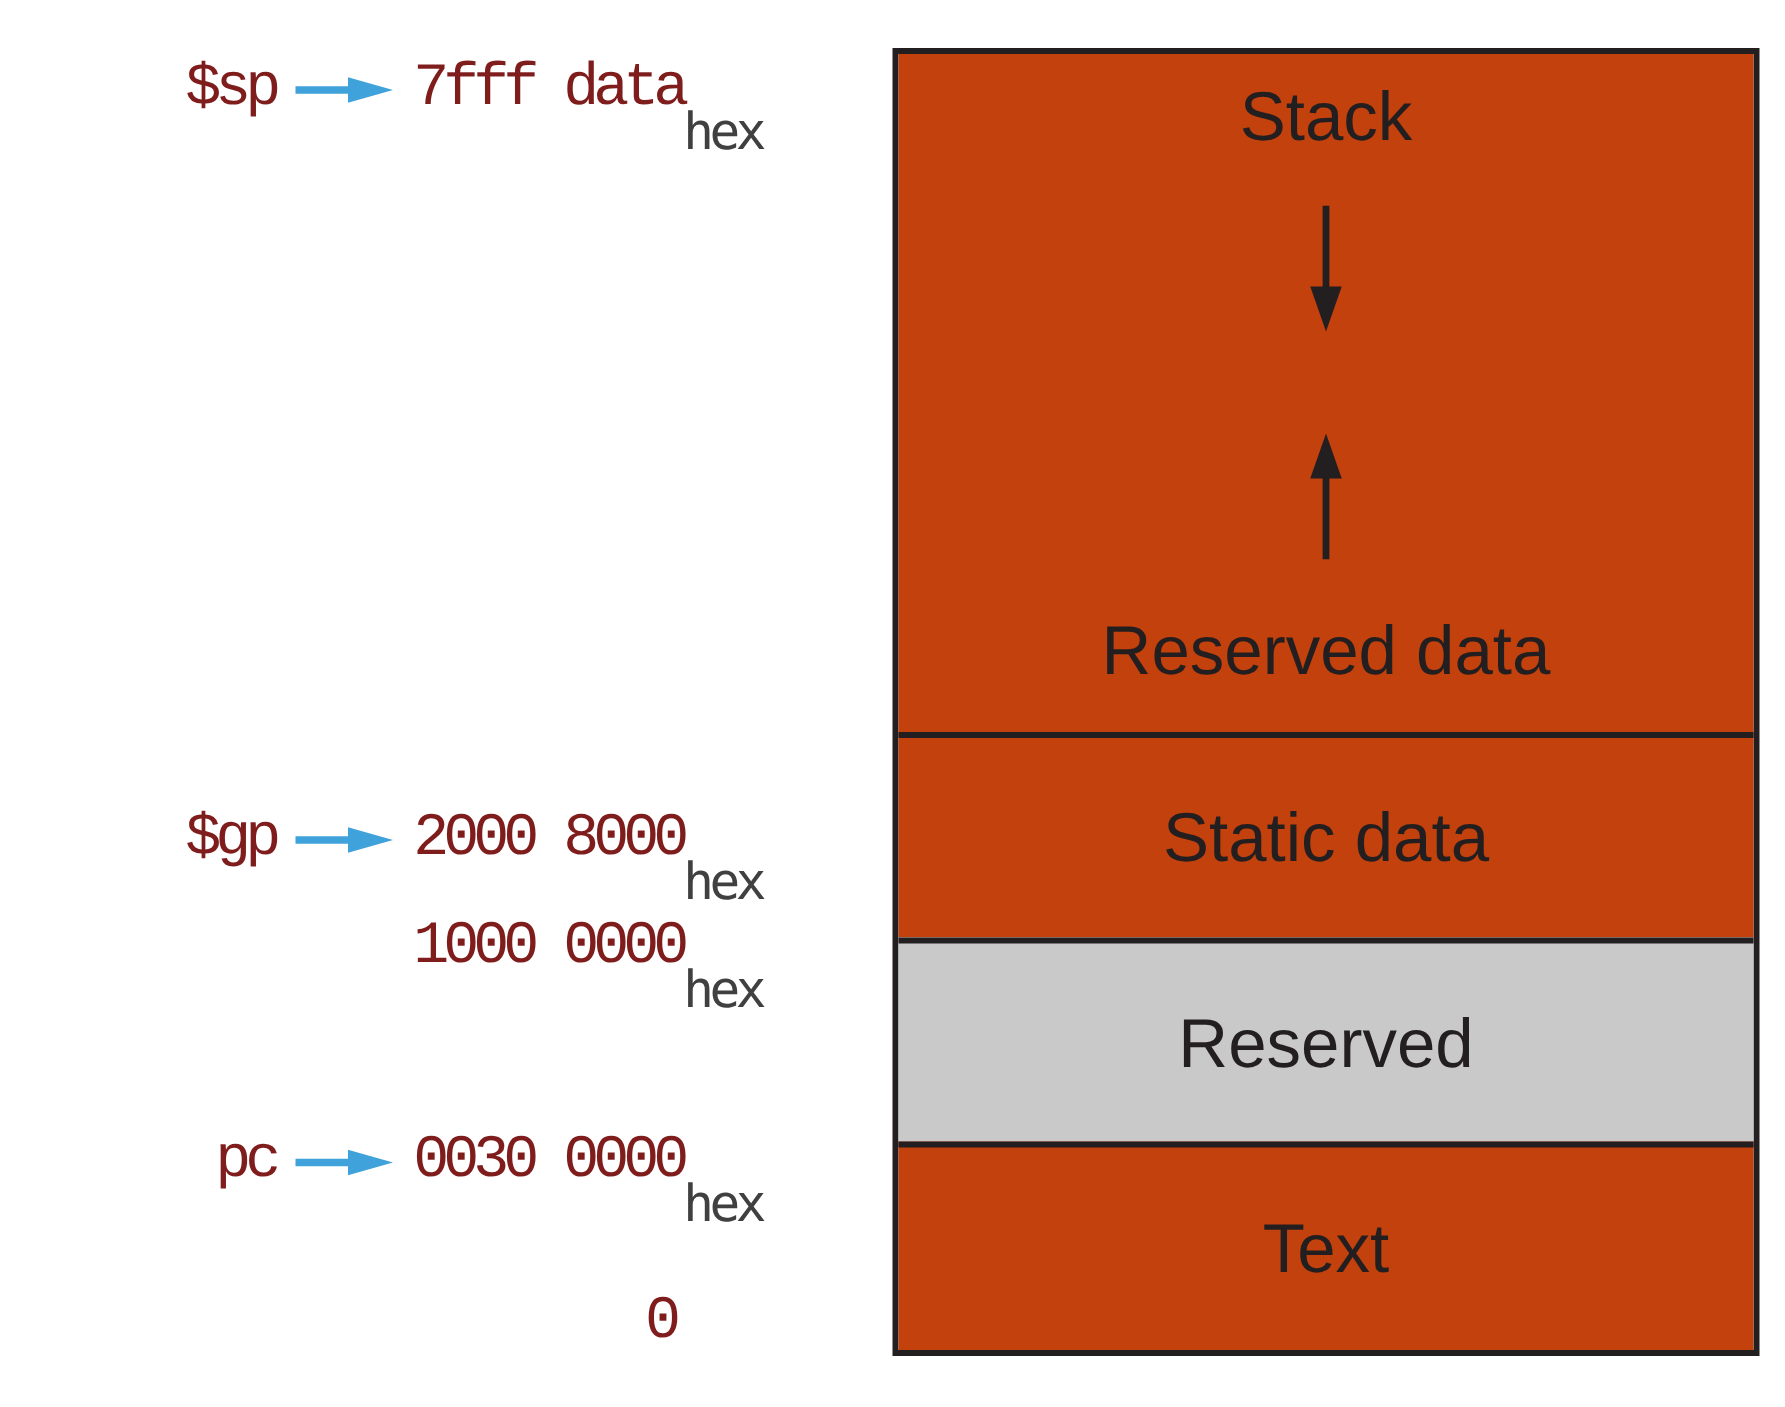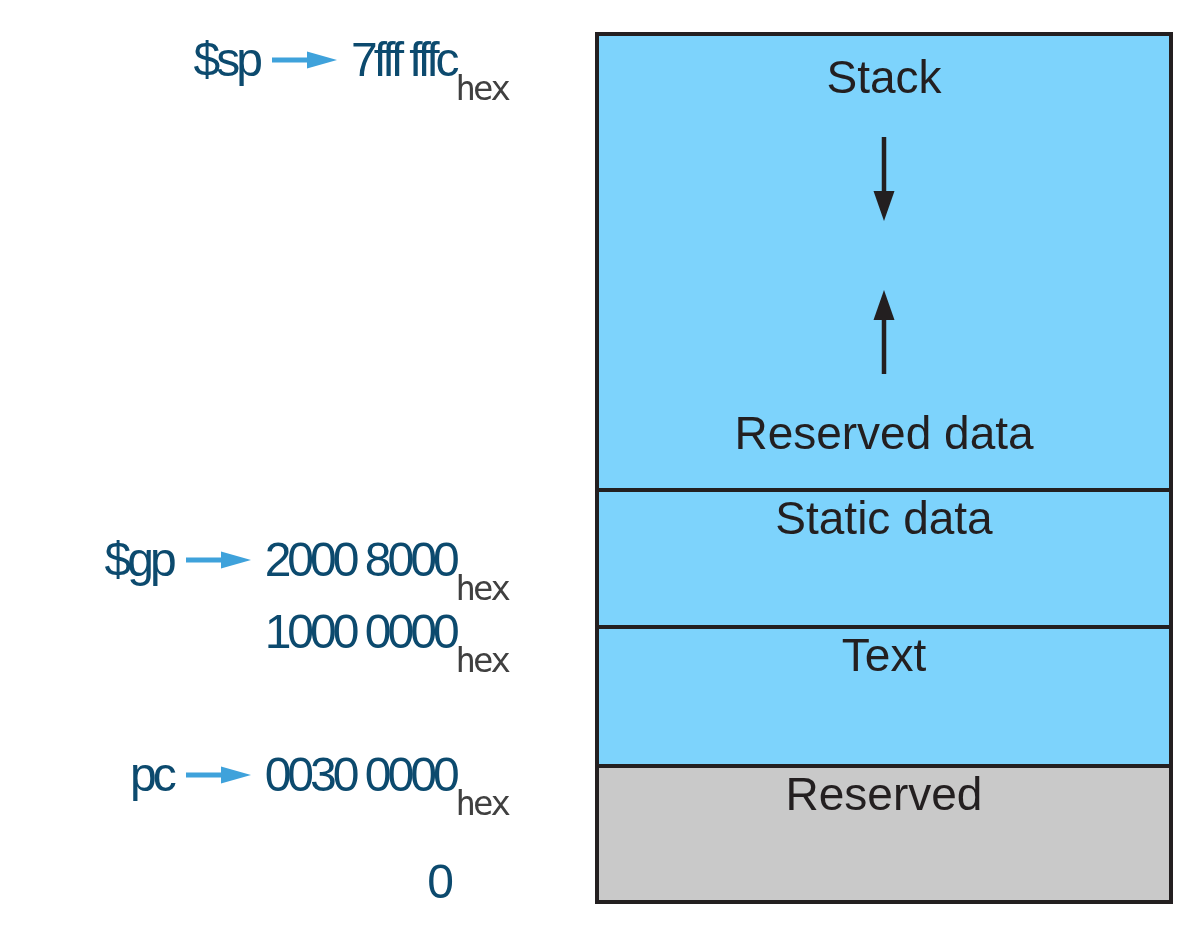--- a/index.html
+++ b/index.html
@@ -29,24 +29,24 @@
     align-items: center;
     white-space: pre;
   }
   .row-sp  { top: 28px; }
   .row-gp  { top: 528px; }
   .row-tx  { top: 600px; padding-left: 15px; }
   .row-pc  { top: 743px; padding-left: 24px; }
   .row-z   { top: 850px; }
 
   .mono {
-    font-family: Liberation Sans, sans-serif;
-    font-size: 48px;
+    font-family: Liberation Mono, monospace;
+    font-size: 40px;
     letter-spacing: -4px;
-    color: #0c4a6e;
+    color: #7f1d1d;
     line-height: 1.1;
   }
   .reg { margin-right: 8px; }
   .ptr-arrow { margin: 0 14px 0 4px; flex: 0 0 auto; }
   .hexsub {
     font-family: "DejaVu Sans Mono", monospace;
     font-size: 34px;
     letter-spacing: -3px;
     color: #404040;
     position: relative;
@@ -64,23 +64,23 @@
     width: 578px;
     height: 872px;
     border: 4px solid #231f20;
     display: flex;
     flex-direction: column;
   }
   .seg {
     display: flex;
     flex-direction: column;
     align-items: center;
-    justify-content: flex-start;
+    justify-content: center;
   }
-  .seg-blue { background: #7dd3fc; gap: 21px; }
+  .seg-blue { background: #c2410c; gap: 21px; }
   .seg-gray { background: #c9c9c9; }
   .seg-divide { border-top: 4px solid #231f20; }
 
   .seg-stack-dynamic {
     height: 452px;
     justify-content: flex-start;
     padding-top: 15px;
     padding-bottom: 28px;
   }
   .seg-static  { height: 137px; }
@@ -103,21 +103,21 @@
 <div class="canvas">
 
   <div class="pointer-col">
 
     <div class="pointer-row row-sp">
       <span class="mono reg">$sp</span>
       <svg class="ptr-arrow" width="66" height="22" viewBox="0 0 66 22">
         <line x1="1" y1="11" x2="40" y2="11" stroke="#3fa2db" stroke-width="5"></line>
         <polygon points="66,11 36,2.5 36,19.5" fill="#3fa2db"></polygon>
       </svg>
-      <span class="mono">7fff fffc</span>
+      <span class="mono">7fff data</span>
       <span class="hexsub">hex</span>
     </div>
 
     <div class="pointer-row row-gp">
       <span class="mono reg">$gp</span>
       <svg class="ptr-arrow" width="66" height="22" viewBox="0 0 66 22">
         <line x1="1" y1="11" x2="40" y2="11" stroke="#3fa2db" stroke-width="5"></line>
         <polygon points="66,11 36,2.5 36,19.5" fill="#3fa2db"></polygon>
       </svg>
       <span class="mono">2000 8000</span>
@@ -162,23 +162,23 @@
           <polygon points="13,0 2.5,30 23.5,30" fill="#231f20"></polygon>
         </svg>
       </span>
       <span class="seg-label">Reserved data</span>
     </div>
 
     <div class="seg seg-blue seg-divide seg-static">
       <span class="seg-label">Static data</span>
     </div>
 
+    <div class="seg seg-gray seg-divide seg-reserved">
+      <span class="seg-label">Reserved</span>
+    </div>
+
     <div class="seg seg-blue seg-divide seg-text">
       <span class="seg-label">Text</span>
-    </div>
-
-    <div class="seg seg-gray seg-divide seg-reserved">
-      <span class="seg-label">Reserved</span>
     </div>
 
   </div>
 
 </div>
 
 </body></html>

